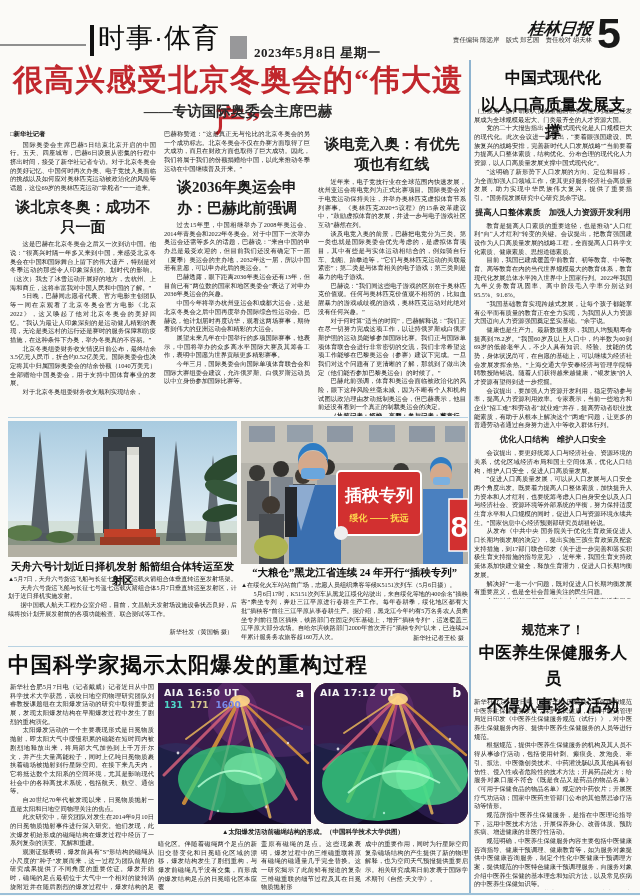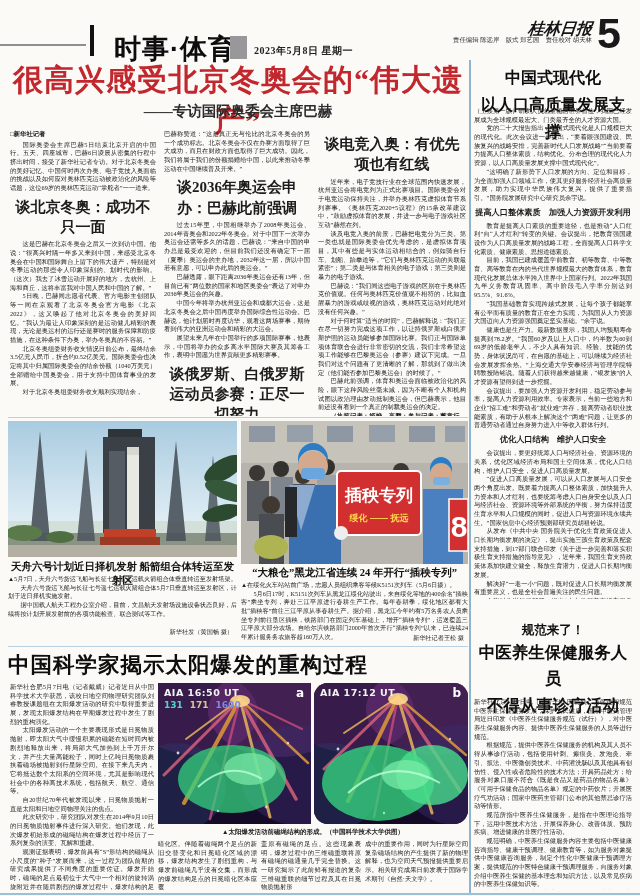--- a/index.html
+++ b/index.html
@@ -2,23 +2,23 @@
 <html><head>
 <meta charset="utf-8">
 <style>
   html,body{margin:0;padding:0;}
   body{background:#e9e9e6;font-family:"Liberation Serif","DejaVu Serif",serif;}
   .page{position:relative;width:640px;height:896px;background:#fbfaf7;overflow:hidden;color:#1a1a1a;}
   .abs{position:absolute;}
   
   .h-line{left:0;top:44px;width:86px;height:2px;background:#8f8f8f;}
   .h-bar{left:90px;top:25px;width:4px;height:31px;background:#111;}
-  .h-section{left:98px;top:31px;font-family:"Liberation Sans","DejaVu Sans",sans-serif;font-size:27px;font-weight:700;letter-spacing:1px;color:#0d0d0d;margin-left:16px;}
+  .h-section{left:98px;top:20px;font-family:"Liberation Sans","DejaVu Sans",sans-serif;font-size:27px;font-weight:400;letter-spacing:1px;color:#0d0d0d;}
   .h-box{left:230px;top:36px;width:17px;height:23px;background:#98989a;}
-  .h-date{left:254px;top:44px;font-size:10px;font-weight:bold;color:#222;letter-spacing:.5px;}
+  .h-date{left:254px;top:44px;font-size:13px;font-weight:bold;color:#222;letter-spacing:.5px;}
   .h-mast{left:492px;top:19px;width:100px;text-align:right;font-size:16px;font-weight:900;font-style:italic;transform:skewX(-6deg);color:#141414;}
   .h-page{left:597px;top:9px;font-size:43px;font-weight:900;font-family:"Liberation Sans","DejaVu Sans",sans-serif;color:#191919;}
   .h-credits{left:320px;top:36px;width:272px;text-align:right;font-size:6.4px;color:#333;}
   
   .vrule{left:469px;top:60px;width:2px;height:833px;background:#8fb4d0;}
   .hr1{left:8px;top:417px;width:460px;height:1px;background:#b8d2e2;}
   .hr2{left:8px;top:646px;width:460px;height:1px;background:#b8d2e2;}
   .hr3{left:0;top:893px;width:640px;height:2px;background:#9cc0d8;}
   
   .headline{left:8px;top:60px;width:460px;text-align:center;font-size:30px;font-weight:900;letter-spacing:1px;color:#c1272d;}
@@ -97,21 +97,20 @@
       <div class="seg seg-p">北京冬奥组委财务收支情况日前公布，最终结余3.5亿元人民币，折合约0.52亿美元。国际奥委会也决定将其中归属国际奥委会的结余份额（1040万美元）全部赠给中国奥委会，用于支持中国体育事业的发展。</div>
       <div class="seg seg-p">对于北京冬奥组委财务收支顺利实现结余，</div>
     </div>
   <div class="abs newscol bcol2">
       <div class="seg seg-cont">巴赫称赞道：“这是真正无与伦比的北京冬奥会的另一个成功标志。北京冬奥会不仅在办赛方面取得了巨大成功，而且在财政方面也取得了巨大成功。因此，我们将属于我们的份额捐赠给中国，以此来推动冬季运动在中国继续普及开来。”</div>
       <div class="seg seg-h">谈2036年奥运会申办：巴赫此前强调</div>
       <div class="seg seg-p">过去15年里，中国相继举办了2008年奥运会、2014年青奥会和2022年冬奥会。对于中国下一次举办奥运会还需等多久的话题，巴赫说：“来自中国的申办总是最受欢迎的，但目前我们还没有确定下一届（夏季）奥运会的主办地，2032年这一届，所以中国若有意愿，可以申办此后的奥运会。”</div>
       <div class="seg seg-p">巴赫透露，眼下距离2036年奥运会还有13年，但目前已有“两位数的国家和地区奥委会”表达了对申办2036年奥运会的兴趣。</div>
       <div class="seg seg-p">中国今年将举办杭州亚运会和成都大运会，这是北京冬奥会之后中国再度举办国际综合性运动会。巴赫说，他计划届时再度访华，观看这两场赛事，期待看到伟大的亚洲运动会和精彩的大运会。</div>
       <div class="seg seg-p">展望未来几年在中国举行的多项国际赛事，他表示，中国将举办的众多高水平国际大赛及其筹备工作，表明中国愿为世界贡献更多精彩赛事。</div>
-      <div class="seg seg-h">谈俄罗斯、白俄罗斯运动员参赛：正尽一切努力</div>
       <div class="seg seg-p">今年三月，国际奥委会向国际单项体育联合会和国际大赛组委会建议，允许俄罗斯、白俄罗斯运动员以中立身份参加国际比赛等。</div>
     </div>
   <div class="abs newscol bcol3">
       <div class="seg seg-h">谈电竞入奥：有优先项也有红线</div>
       <div class="seg seg-p">近年来，电子竞技行业在全球范围内快速发展，杭州亚运会将电竞列为正式比赛项目。国际奥委会对于电竞运动保持关注，并举办奥林匹克虚拟体育节系列赛事。《奥林匹克2020+5议程》的15条改革建议中，“鼓励虚拟体育的发展，并进一步与电子游戏社区互动”赫然在列。</div>
       <div class="seg seg-p">谈及电竞入奥的前景，巴赫把电竞分为三类。第一类也就是国际奥委会优先考虑的，是虚拟体育项目，其中有些是与实体运动相结合的，例如骑自行车、划船、跆拳道等，“它们与奥林匹克运动的关联最紧密”；第二类是与体育相关的电子游戏；第三类则是暴力的电子游戏。</div>
       <div class="seg seg-p">巴赫说：“我们同这些电子游戏的区别在于奥林匹克价值观。任何与奥林匹克价值观不相符的，比如血腥暴力的游戏或歧视的游戏，奥林匹克运动对此绝对没有任何兴趣。”</div>
       <div class="seg seg-p">对于何时算“适当的时间”，巴赫解释说：“我们正在尽一切努力完成这项工作，以让持俄罗斯或白俄罗斯护照的运动员能够参加国际比赛。我们正与国际单项体育联合会进行非常密切的交流，我们非常希望这项工作能够在巴黎奥运会（参赛）建议下完成。一旦我们对这个问题有了更清晰的了解，那就到了做出决定（他们能否参加巴黎奥运会）的时候了。”</div>
       <div class="seg seg-p">巴赫此前强调，体育和奥运会面临被政治化的风险，眼下这种风险丝毫未减，因为不断有个人和机构试图以政治理由发动抵制奥运会，但巴赫表示，他目前还没有看到一个真正的制裁奥运会的决定。</div>
       <div class="seg seg-credit">（执笔记者：姬烨、高鹏；参与记者：董意行、王楚捷、高萌、许仕豪、周欣竹、夏子麟）</div>

